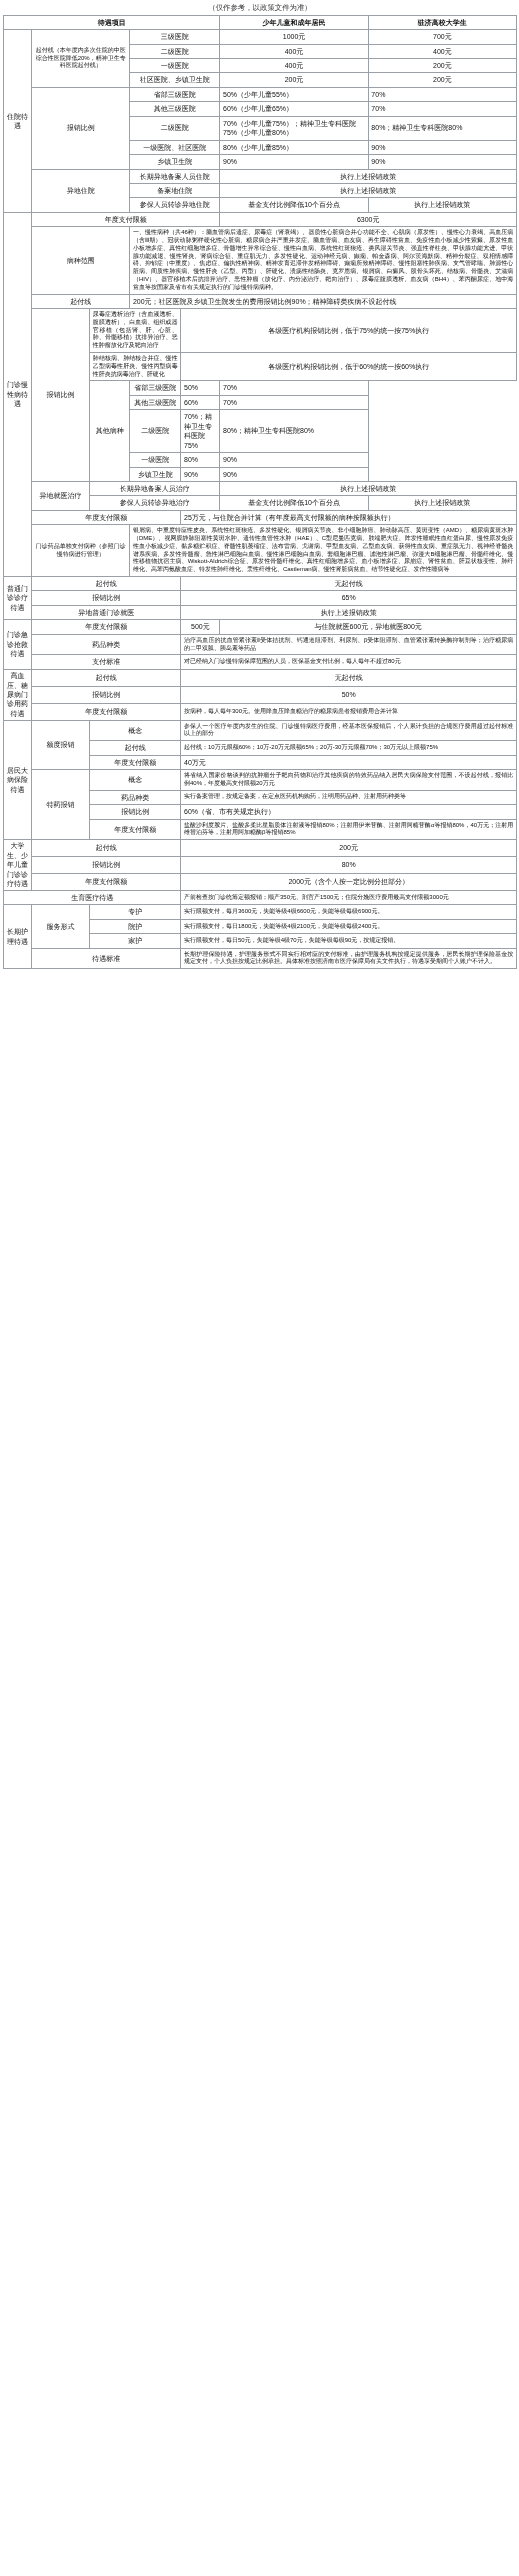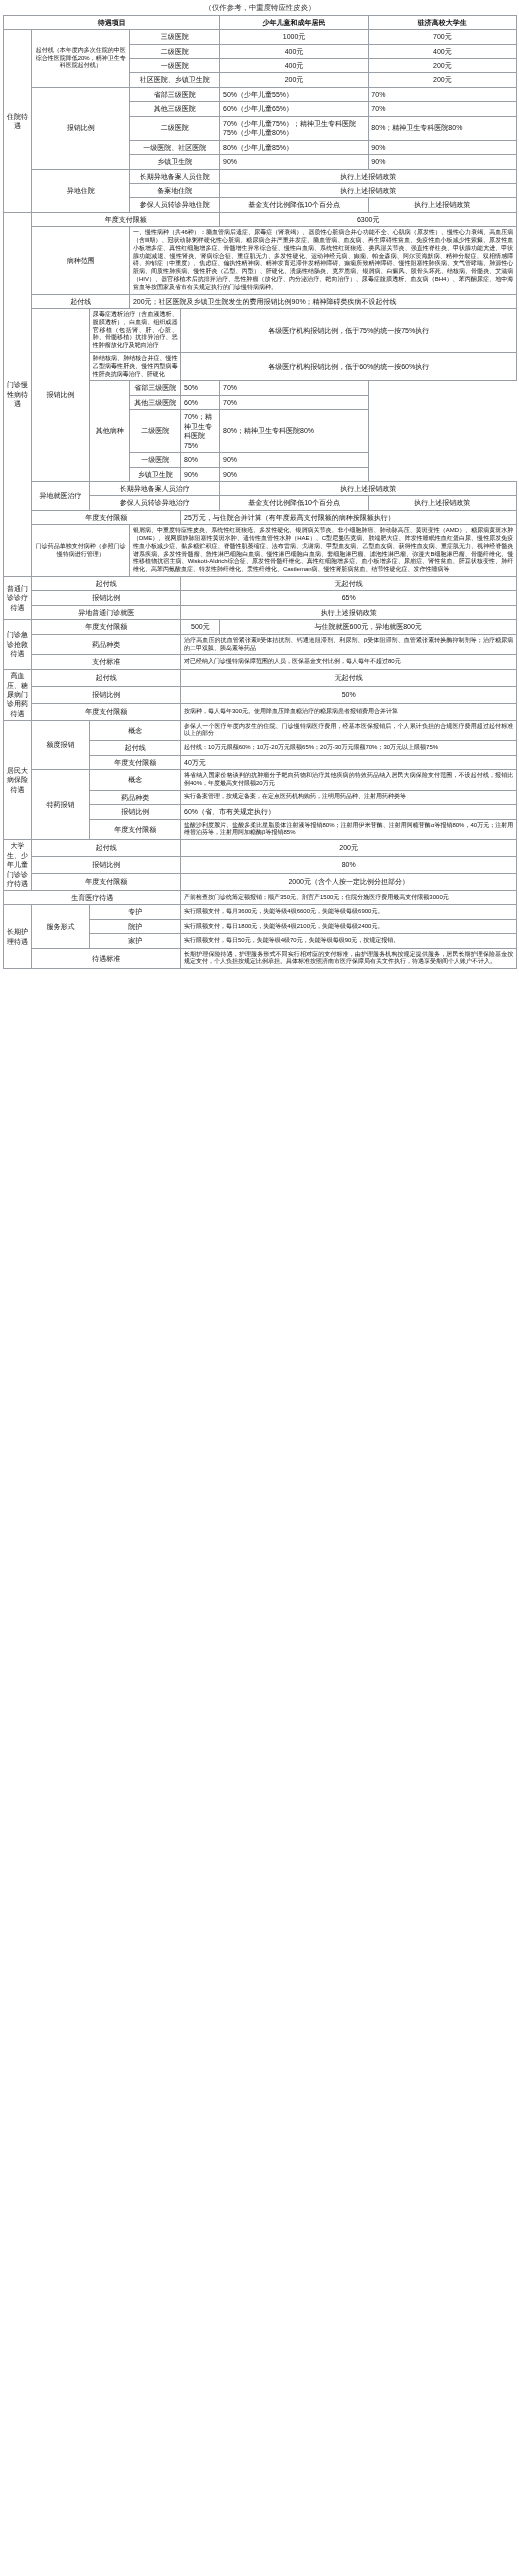--- a/index.html
+++ b/index.html
@@ -12,21 +12,21 @@
   .l{text-align:left;}
   .vcell{text-align:center;font-weight:normal;padding:1.3px;}
   .tiny{font-size:6px;line-height:1.3;}
   .hdr td{font-weight:bold;text-align:center;}
   .justify{text-align:justify;}
 </style>
 </head>
 <body>
 
 <div id="page">
-  <div class="note">（仅作参考，中重度特应性皮炎）</div>
+  <div class="note">（仅作参考，以政策文件为准）</div>
 
   <table>
     <colgroup>
       <col style="width:28px">
       <col style="width:58px">
       <col style="width:40px">
       <col style="width:51px">
       <col style="width:39px">
       <col style="width:148px">
       <col style="width:148px">

